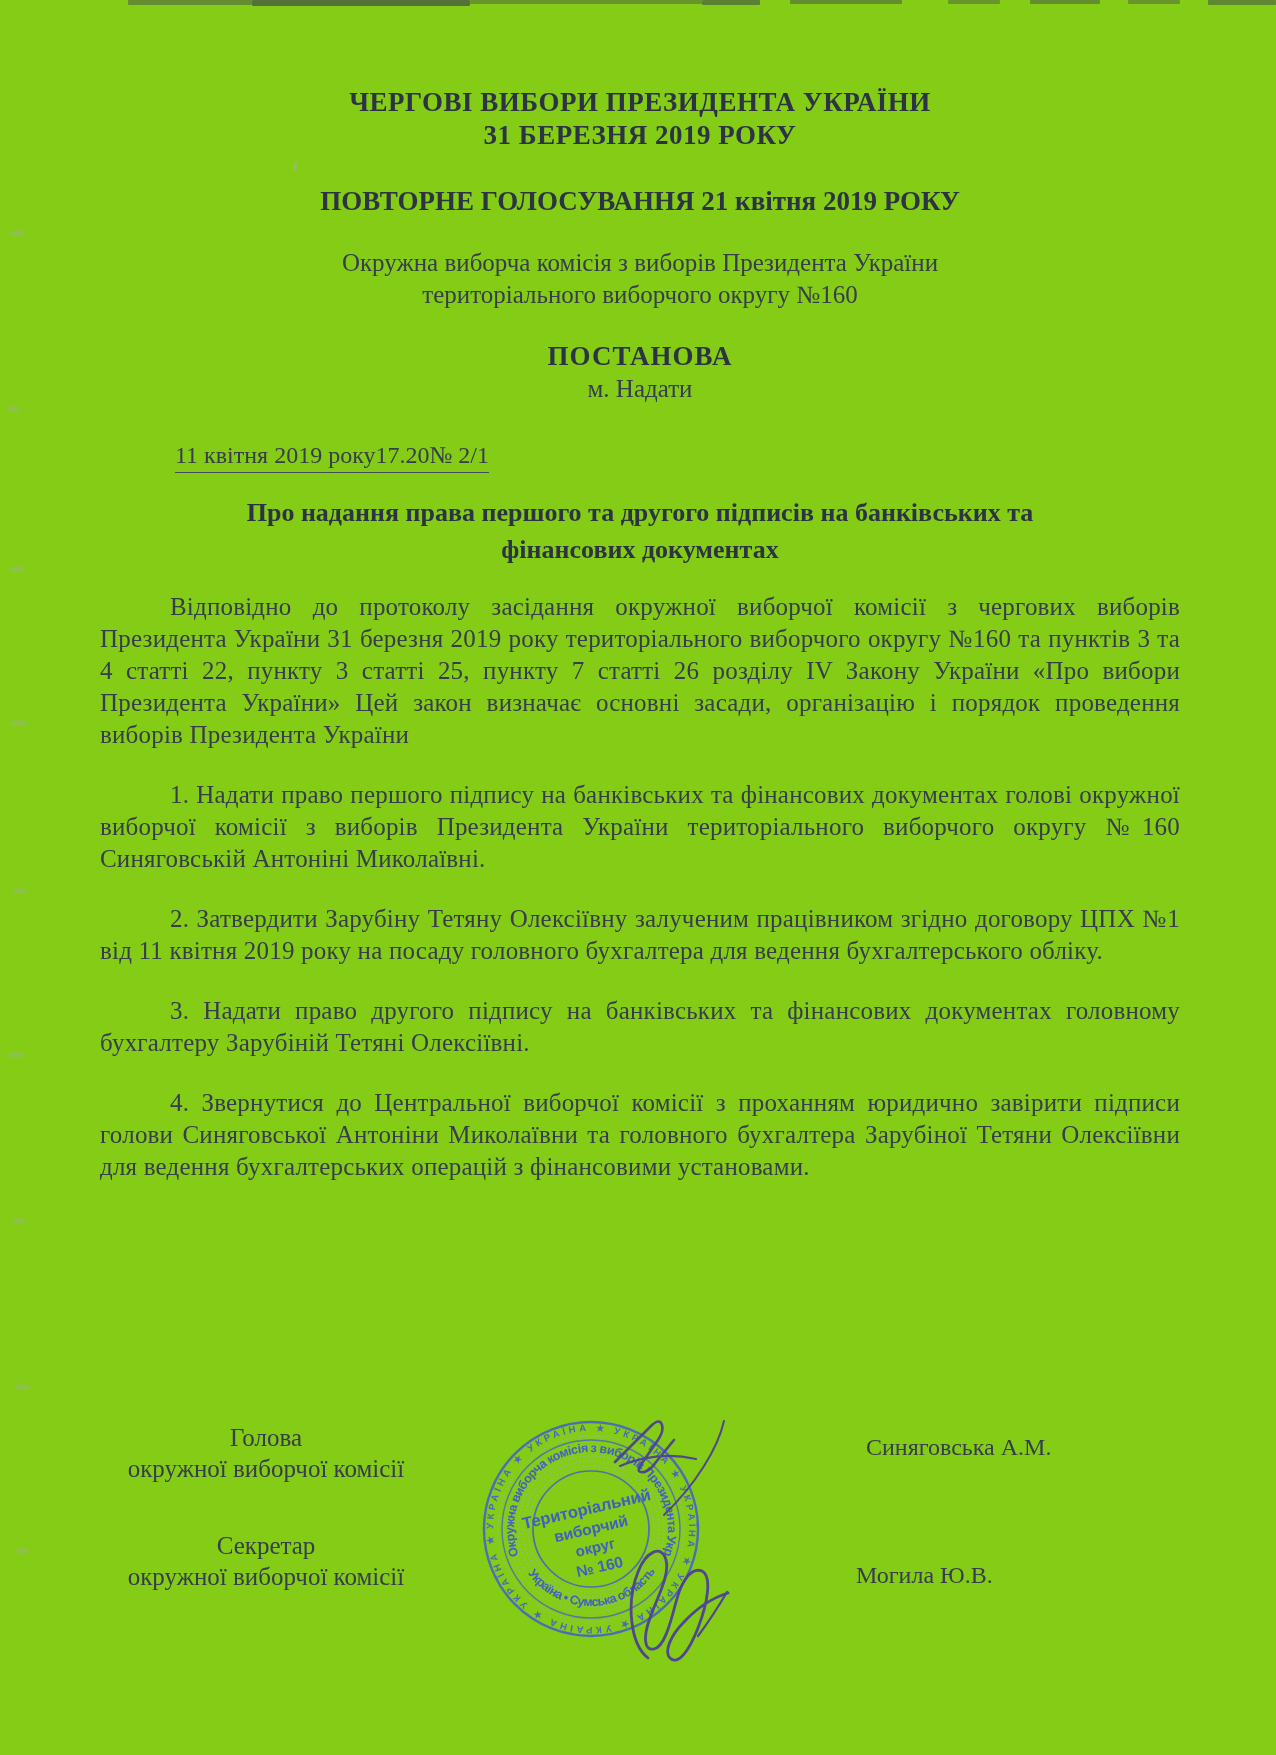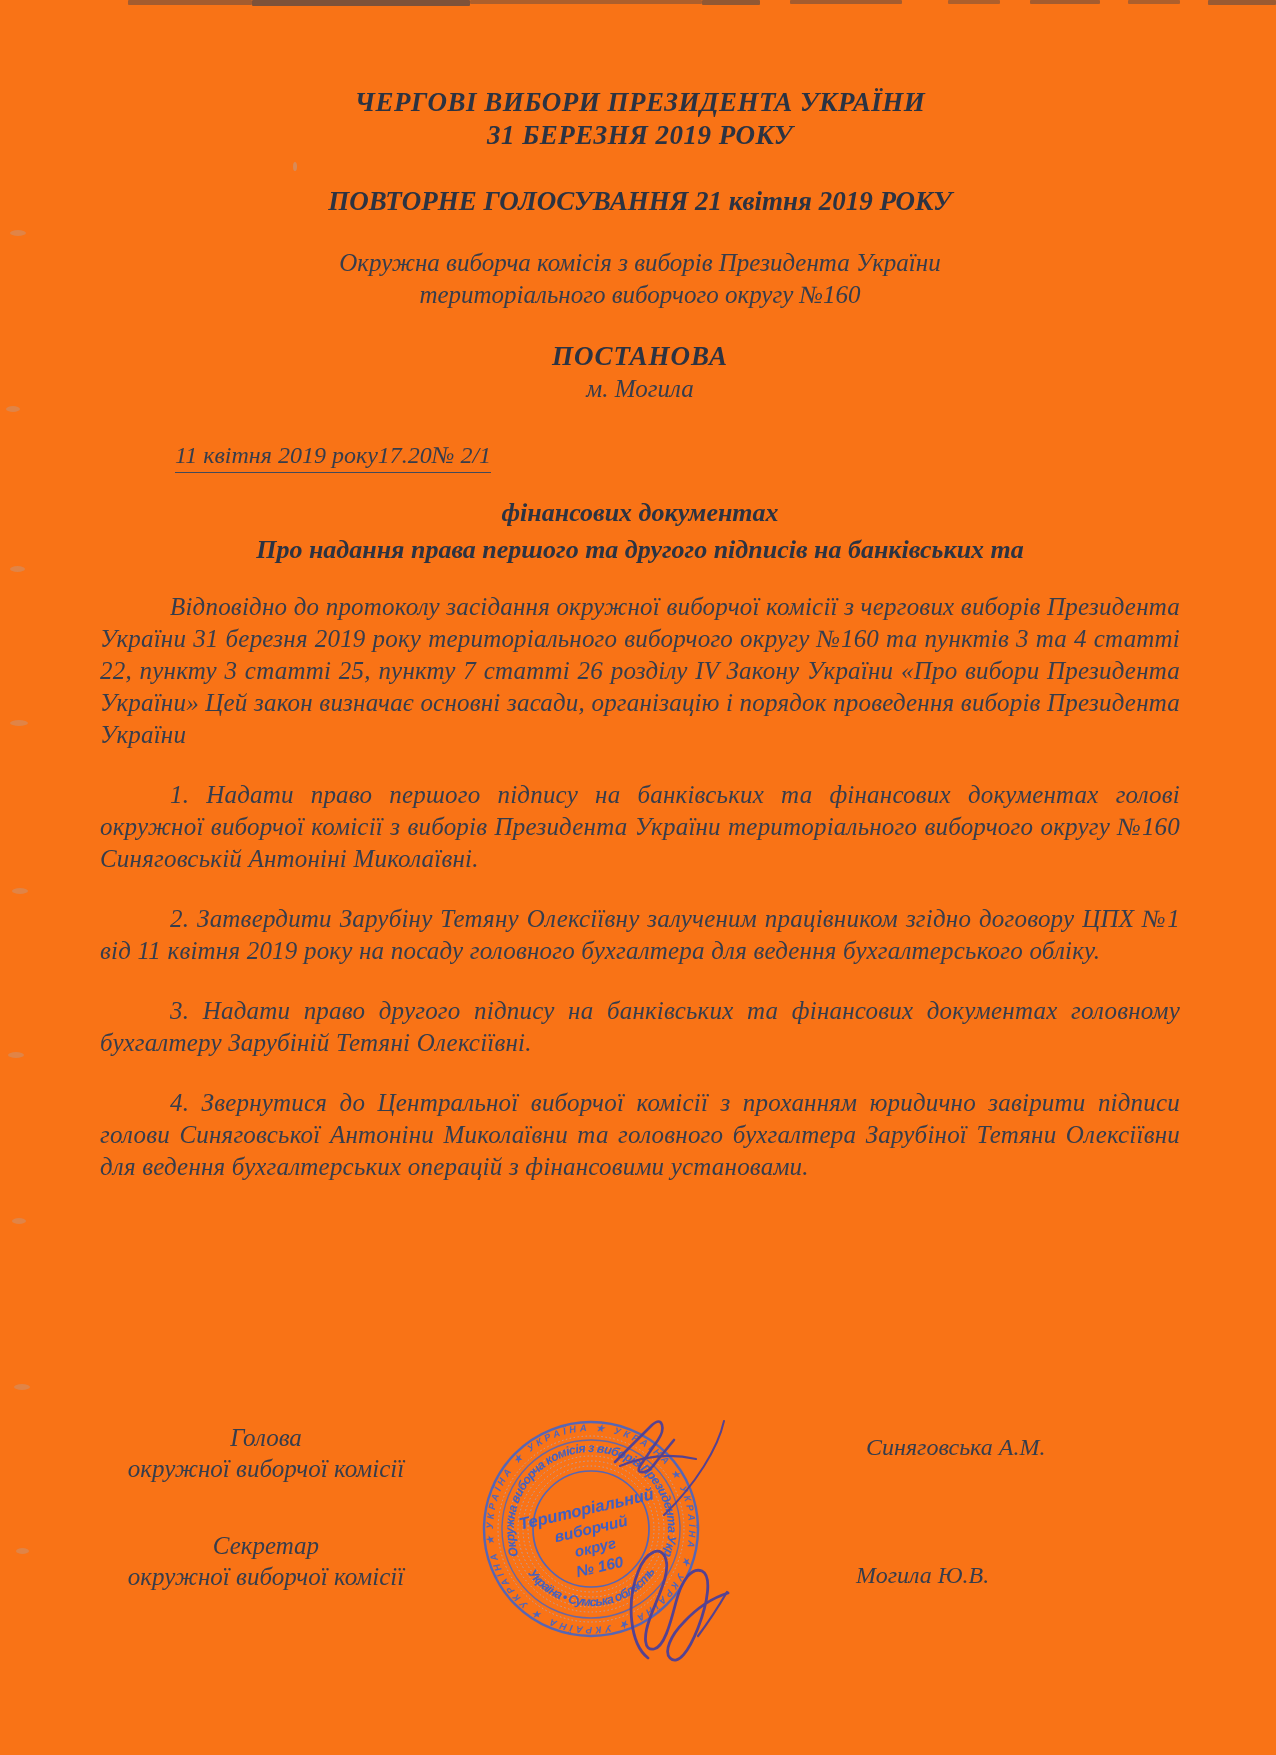--- a/index.html
+++ b/index.html
@@ -1,19 +1,19 @@
 <!DOCTYPE html>
 <html><head>
 <meta charset="utf-8">
 <style>
   html,body { margin:0; padding:0; background:#e8e8e8; }
   .page {
     position:relative; width:1276px; height:1755px; margin:0 auto;
-    background:#f97316; overflow:hidden;
-    font-family:"Liberation Serif", serif; color:#363d4c;font-style:italic;
+    background:#84cc16; overflow:hidden;
+    font-family:"Liberation Serif", serif; color:#363d4c;
   }
   
   .scan-edge { position:absolute; top:0; left:0; width:100%; height:10px; }
   .scan-edge .seg { position:absolute; top:0; background:#3c414d; border-radius:1px; }
   .speck { position:absolute; background:#a7adb8; border-radius:50%; }
 
   .content { position:relative; padding:86px 96px 0 100px; }
 
   .center { text-align:center; }
   .h-main  { font-size:27px; font-weight:bold; line-height:33px; letter-spacing:.5px; color:#2c3342; }
@@ -85,31 +85,31 @@
     <div class="center h-main">31 БЕРЕЗНЯ 2019 РОКУ</div>
 
     <div class="center h-vote">ПОВТОРНЕ ГОЛОСУВАННЯ 21 квітня 2019 РОКУ</div>
 
     <div class="center org">
       <div>Окружна виборча комісія з виборів Президента України</div>
       <div>територіального виборчого округу №160</div>
     </div>
 
     <div class="center h-post">ПОСТАНОВА</div>
-    <div class="center h-place">м. Могила</div>
+    <div class="center h-place">м. Надати</div>
 
     <div class="date-row">
       <span class="u">11 квітня 2019 року</span>
       <span class="u">17.20</span>
       <span class="u">№ 2/1</span>
     </div>
 
     <div class="doc-title">
+      <div>Про надання права першого та другого підписів на банківських та</div>
       <div>фінансових документах</div>
-      <div>Про надання права першого та другого підписів на банківських та</div>
     </div>
 
     <div class="body-text">
       <p>Відповідно до протоколу засідання окружної виборчої комісії з чергових виборів Президента України 31 березня 2019 року територіального виборчого округу №160 та пунктів 3 та 4 статті 22, пункту 3 статті 25, пункту 7 статті 26 розділу IV Закону України «Про вибори Президента України» Цей закон визначає основні засади, організацію і порядок проведення виборів Президента України</p>
       <p>1. Надати право першого підпису на банківських та фінансових документах голові окружної виборчої комісії з виборів Президента України територіального виборчого округу №160 Синяговській Антоніні Миколаївні.</p>
       <p>2. Затвердити Зарубіну Тетяну Олексіївну залученим працівником згідно договору ЦПХ №1 від 11 квітня 2019 року на посаду головного бухгалтера для ведення бухгалтерського обліку.</p>
       <p>3. Надати право другого підпису на банківських та фінансових документах головному бухгалтеру Зарубіній Тетяні Олексіївні.</p>
       <p>4. Звернутися до Центральної виборчої комісії з проханням юридично завірити підписи голови Синяговської Антоніни Миколаївни та головного бухгалтера Зарубіної Тетяни Олексіївни для ведення бухгалтерських операцій з фінансовими установами.</p>
     </div>
   </div>

